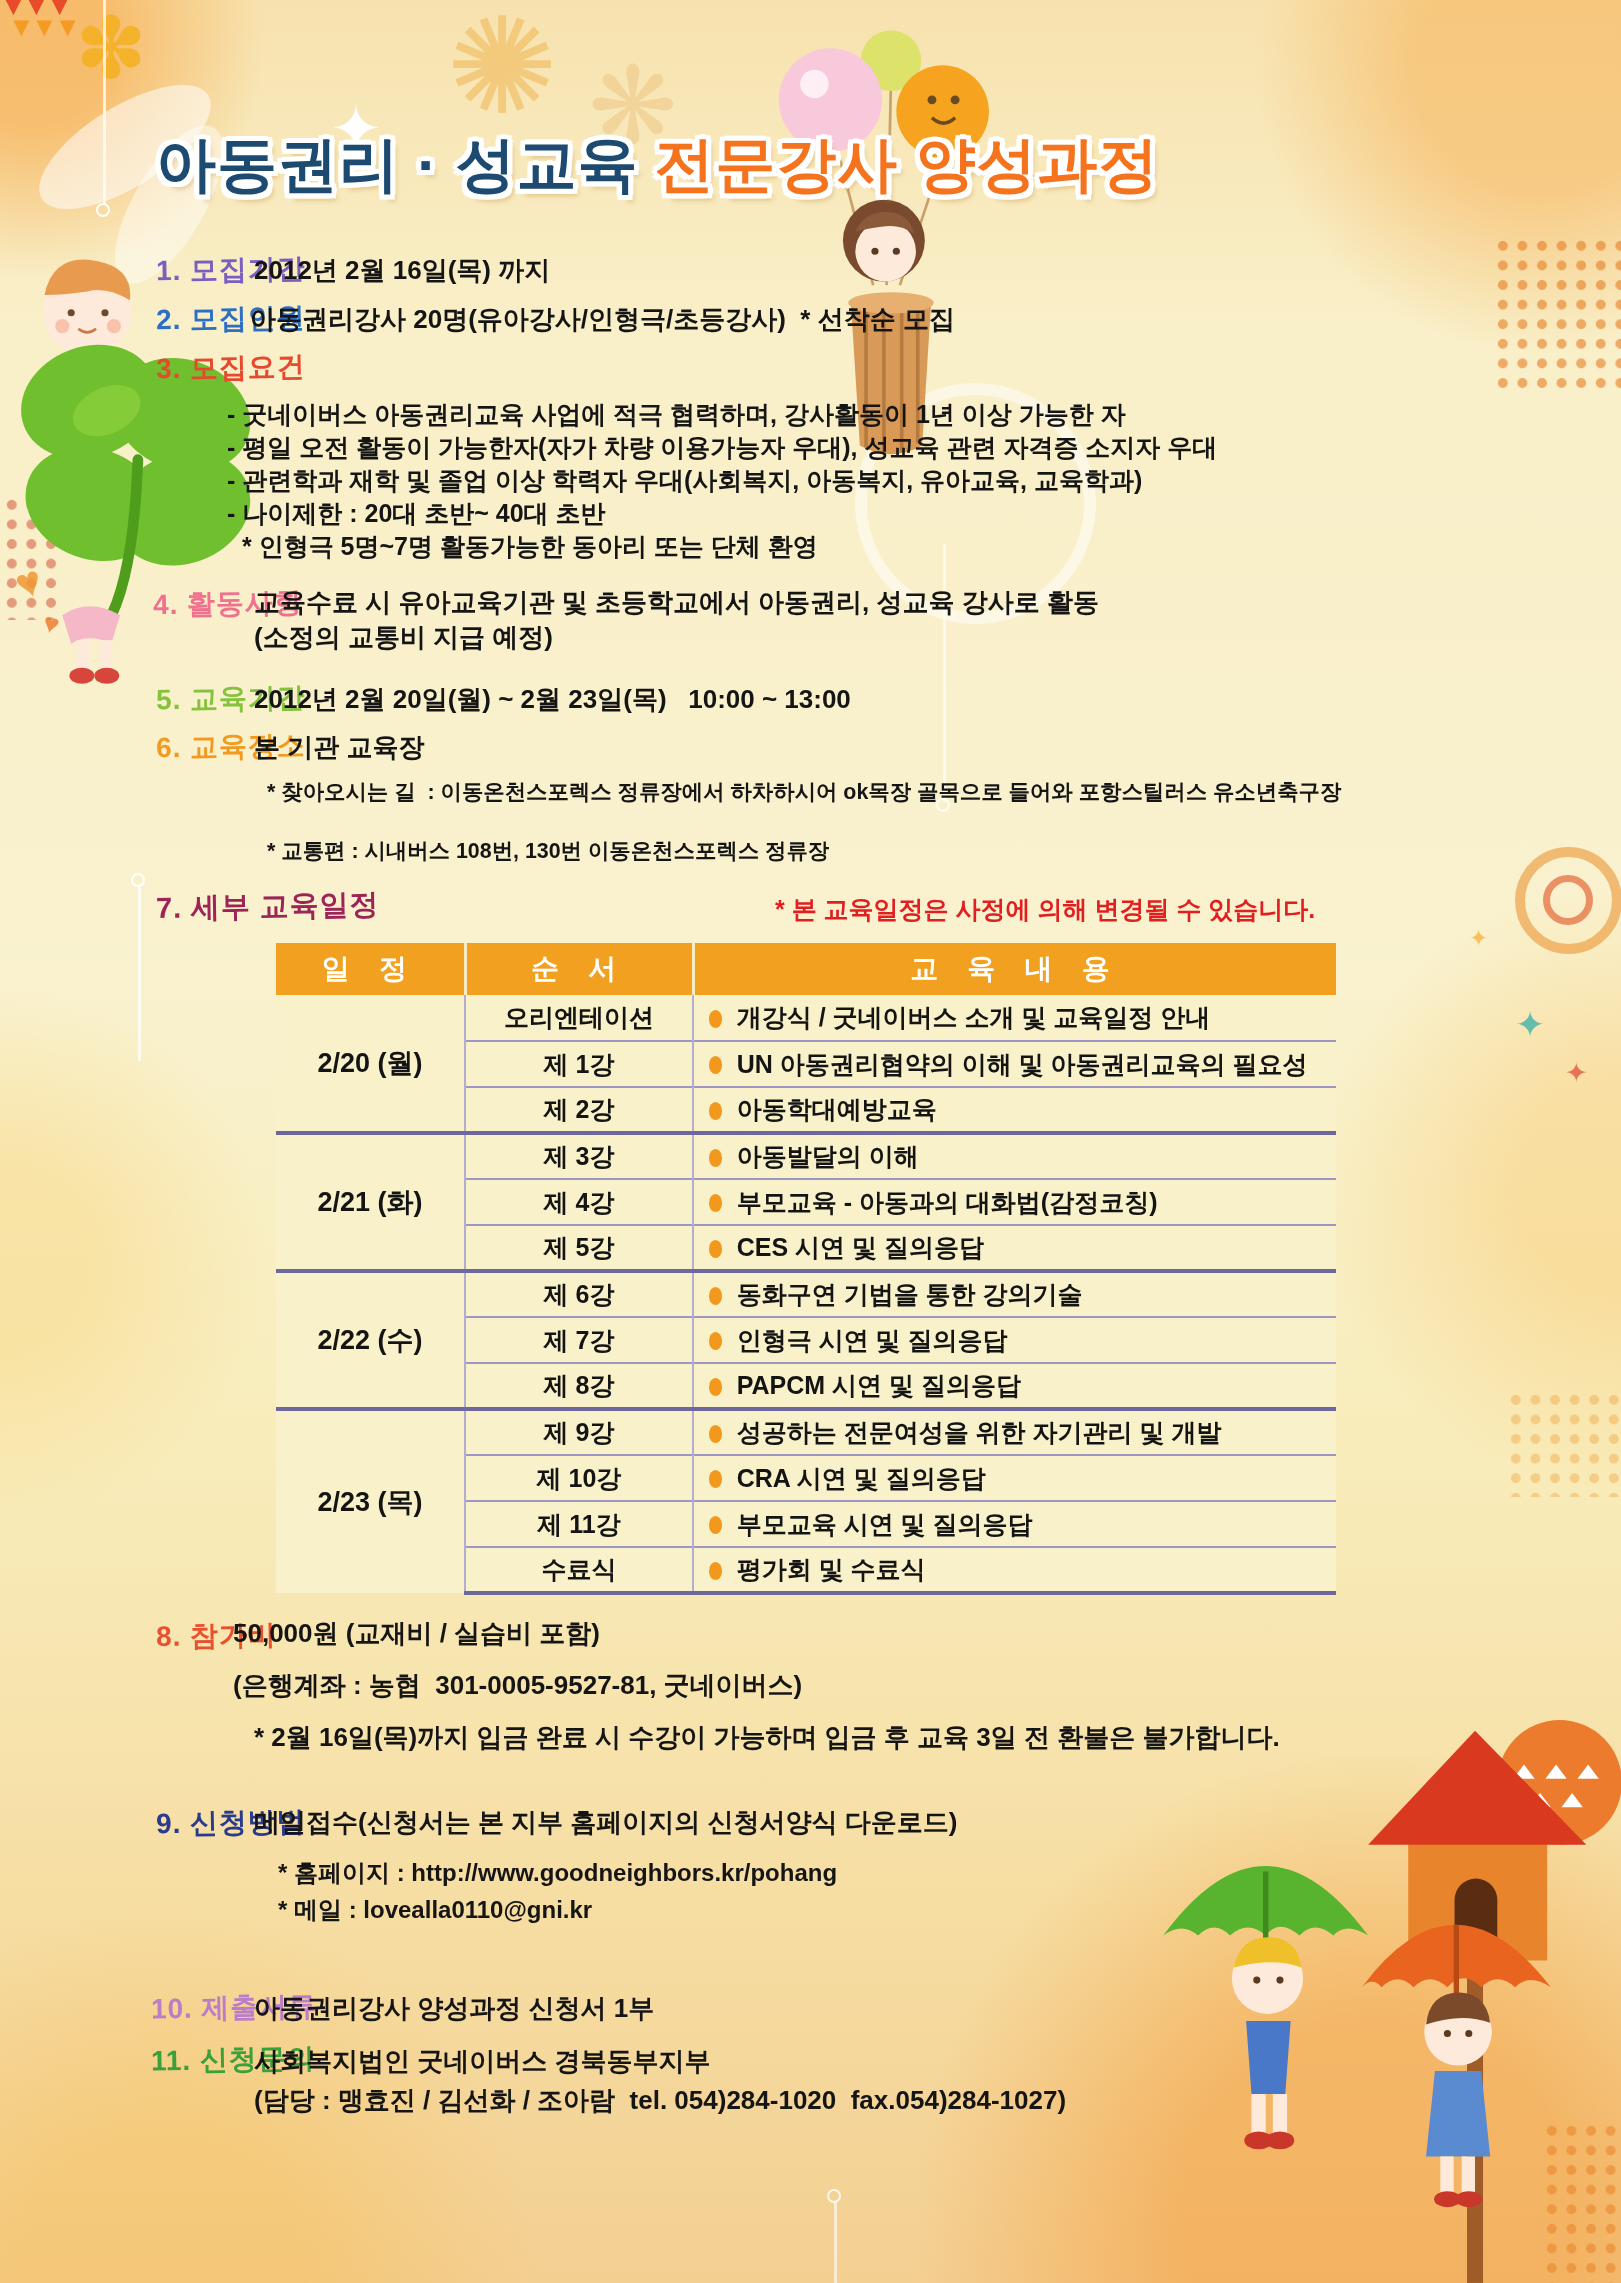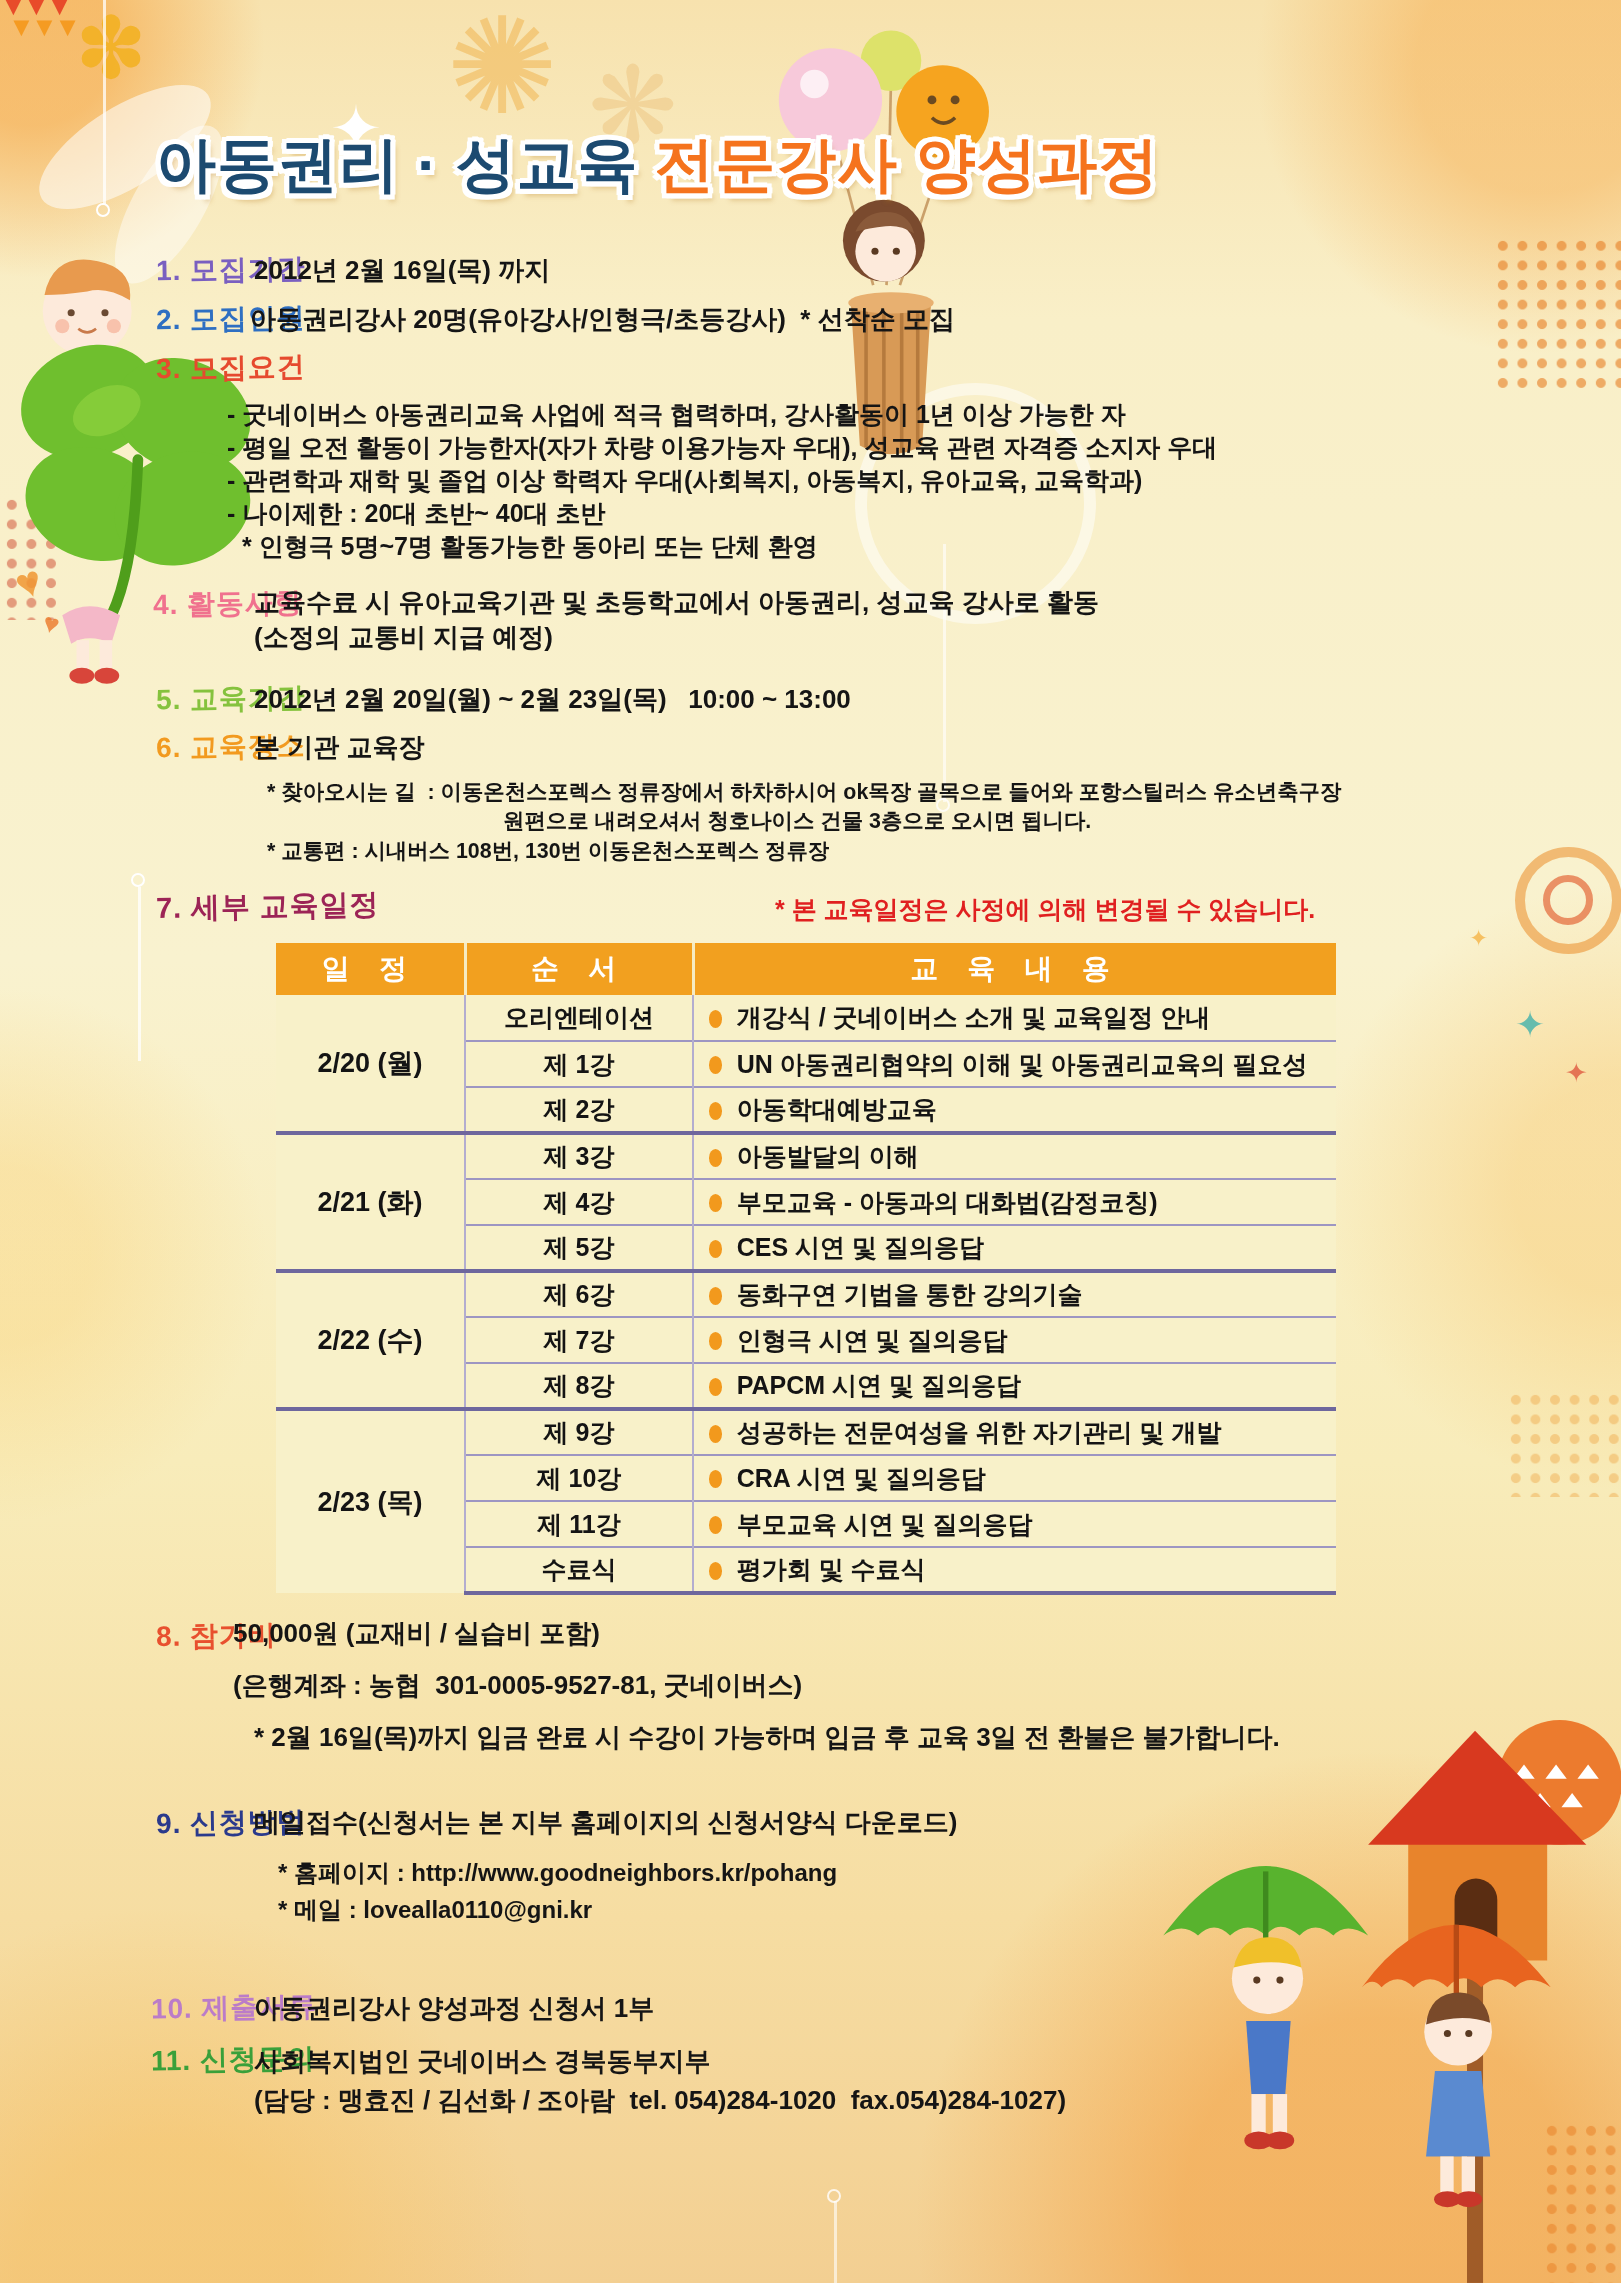--- a/index.html
+++ b/index.html
@@ -201,21 +201,20 @@
     <div class="lbl" style="left:153px;top:585px;color:#f0718e;">4. 활동사항</div>
     <div class="val txt" style="left:254px;top:585px;">교육수료 시 유아교육기관 및 초등학교에서 아동권리, 성교육 강사로 활동</div>
     <div class="val txt" style="left:254px;top:620px;">(소정의 교통비 지급 예정)</div>
 
     <div class="lbl" style="left:156px;top:680px;color:#85c23d;">5. 교육기간</div>
     <div class="val txt" style="left:254px;top:682px;">2012년 2월 20일(월) ~ 2월 23일(목)   10:00 ~ 13:00</div>
 
     <div class="lbl" style="left:156px;top:728px;color:#f29a1f;">6. 교육장소</div>
     <div class="val txt" style="left:254px;top:730px;">본 기관 교육장</div>
     <div class="val txt small" style="left:267px;top:777px;text-align:center;">* 찾아오시는 길  : 이동온천스포렉스 정류장에서 하차하시어 ok목장 골목으로 들어와 포항스틸러스 유소년축구장</div>
-    <div class="val txt small" style="left:503px;top:806px;">원편으로 내려오셔서 청호나이스 건물 3층으로 오시면 됩니다.</div>
     <div class="val txt small" style="left:267px;top:836px;">* 교통편 : 시내버스 108번, 130번 이동온천스포렉스 정류장</div>
 
     <div class="lbl" style="left:156px;top:887px;color:#9c2456;font-size:29px;">7. 세부 교육일정</div>
     <div class="rednote txt" style="left:775px;top:893px;">* 본 교육일정은 사정에 의해 변경될 수 있습니다.</div>
 
     <table class="schedule">
       <colgroup>
           <col style="width:189px">
           <col style="width:228px">
           <col style="width:643px">

